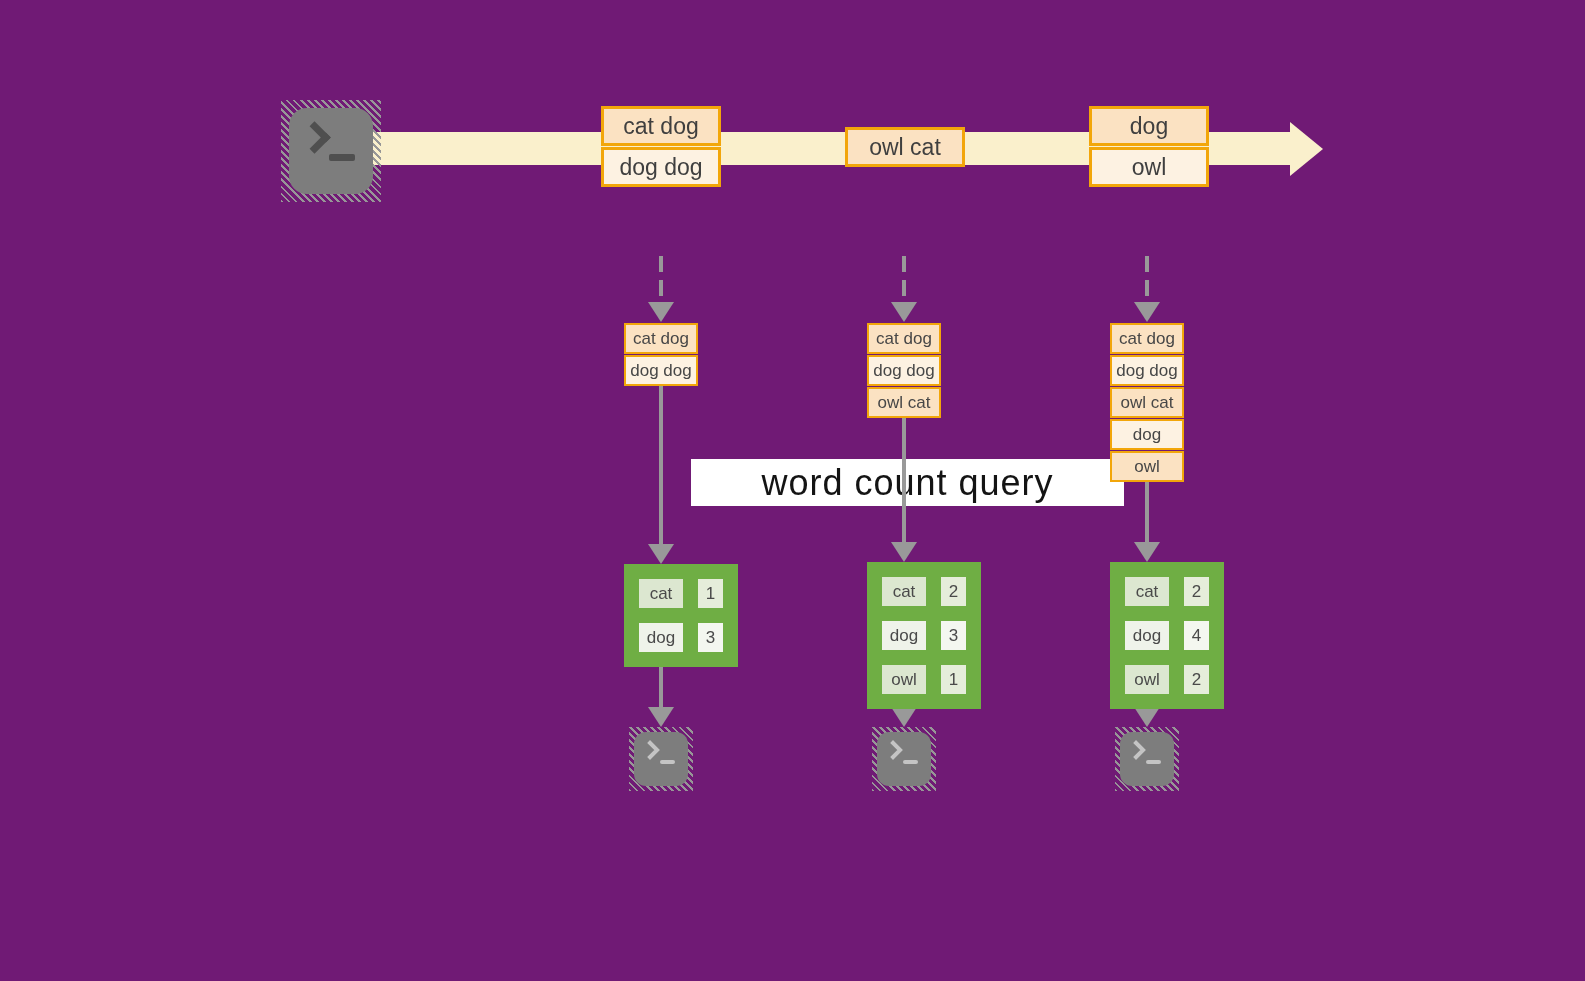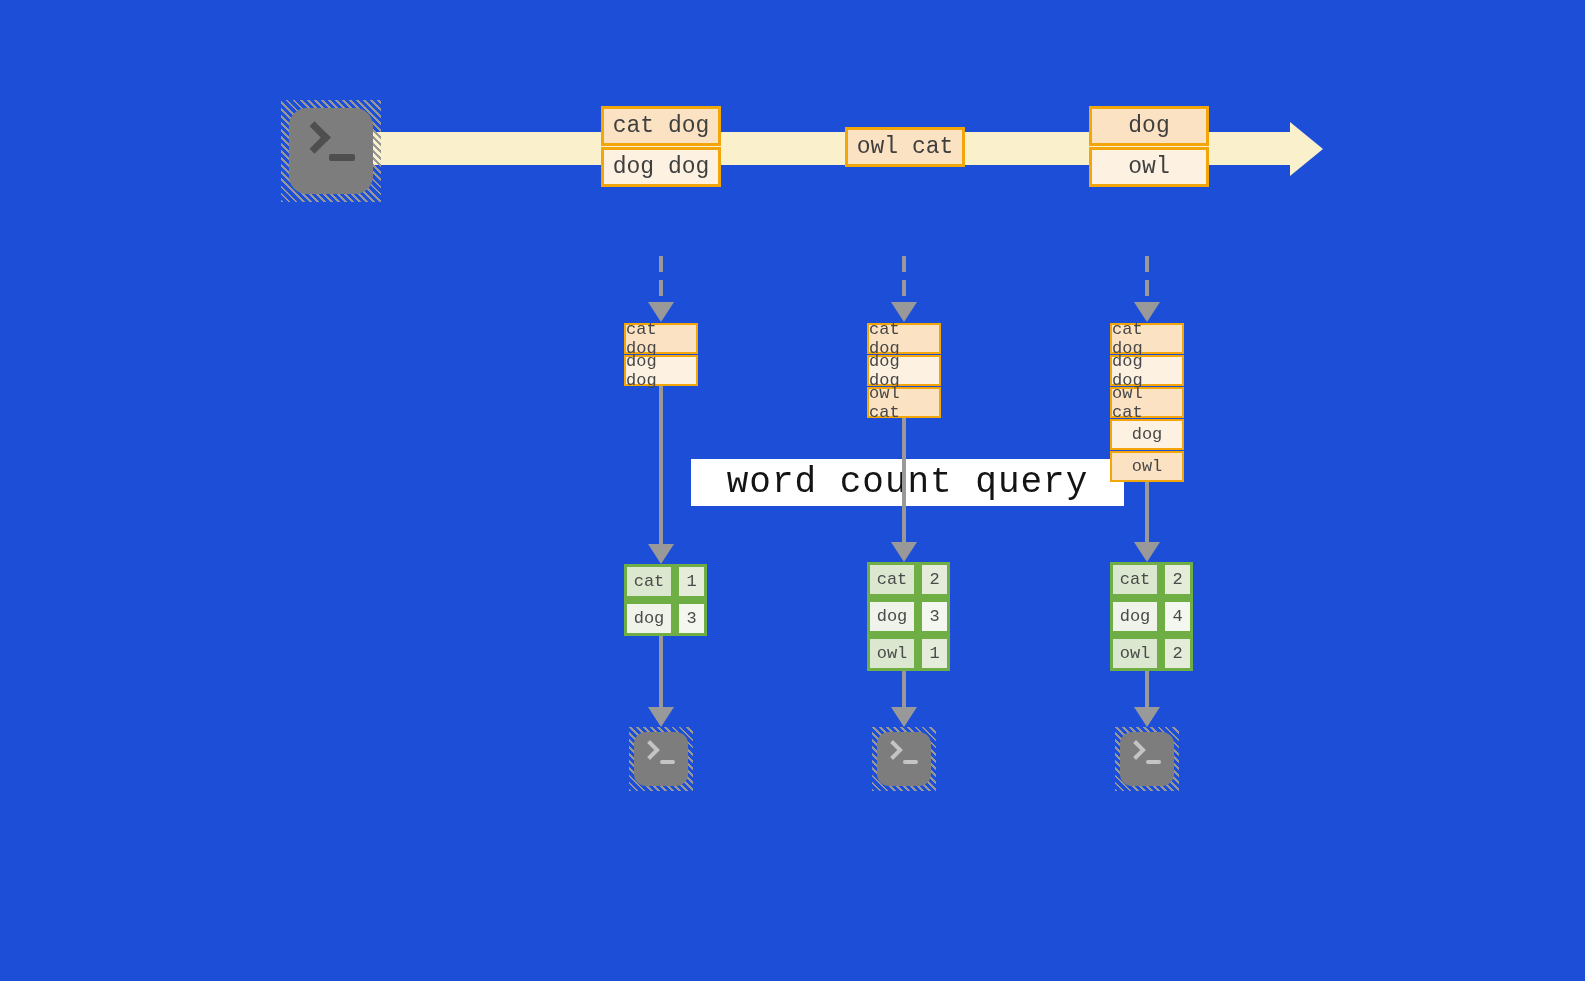--- a/index.html
+++ b/index.html
@@ -1,17 +1,17 @@
 <!DOCTYPE html>
 <html style="--gold: #f2a60a; --peach: #fbe2c2; --cream: #fdf2e2; --band: #faf0cc; --green: #6fae44; --arrow: #999999; --terminal: #7d7d7d; --banner: #ffffff;"><head>
 <meta charset="utf-8">
 <style>
   html,body{margin:0;padding:0;background:#000;}
-  .canvas{position:relative;width:1585px;height:981px;background:#1d4ed8;overflow:hidden;
-          font-family:Liberation Mono, monospace;}
+  .canvas{position:relative;width:1585px;height:981px;background:#701a75;overflow:hidden;
+          font-family:Liberation Sans, sans-serif;}
 
   
   .band{position:absolute;left:372px;top:132px;width:920px;height:33px;background:var(--band);z-index:0;}
   .band-head{position:absolute;left:1290px;top:122px;width:0;height:0;z-index:0;
              border-top:27px solid transparent;border-bottom:27px solid transparent;
              border-left:33px solid var(--band);}
 
   
   .batch,.stack{position:absolute;display:flex;flex-direction:column;gap:1px;z-index:3;}
   .srow{box-sizing:border-box;display:flex;align-items:center;justify-content:center;
@@ -28,22 +28,22 @@
   .ahead{position:absolute;width:0;height:0;z-index:2;
          border-left:13px solid transparent;border-right:13px solid transparent;
          border-top:20px solid var(--arrow);}
 
   
   .banner{position:absolute;left:691px;top:459px;width:433px;height:47px;background:var(--banner);
           z-index:1;display:flex;align-items:center;justify-content:center;}
   .banner span{font-size:36px;font-weight:300;letter-spacing:1px;color:#141414;}
 
   
-  .ctable{position:absolute;display:grid;grid-template-columns:44px 25px;gap:8px;
-          background:var(--green);padding:3px;z-index:3;}
+  .ctable{position:absolute;display:grid;grid-template-columns:44px 25px;gap:15px;
+          background:var(--green);padding:15px;z-index:3;}
   .cell{height:29px;display:flex;align-items:center;justify-content:center;
         font-size:17px;color:#4a4a4a;}
   .cell.word.odd{background:#dce7d0;} .cell.num.odd{background:#e5edda;}
   .cell.word.even{background:#eff3ea;} .cell.num.even{background:#f4f7f0;}
 
   
   .term{position:absolute;z-index:3;
         background:repeating-linear-gradient(45deg,#979797 0 2px,transparent 2px 5px);}
   .term-inner{position:absolute;background:var(--terminal);}
   .term-lg{left:281px;top:100px;width:100px;height:102px;}

